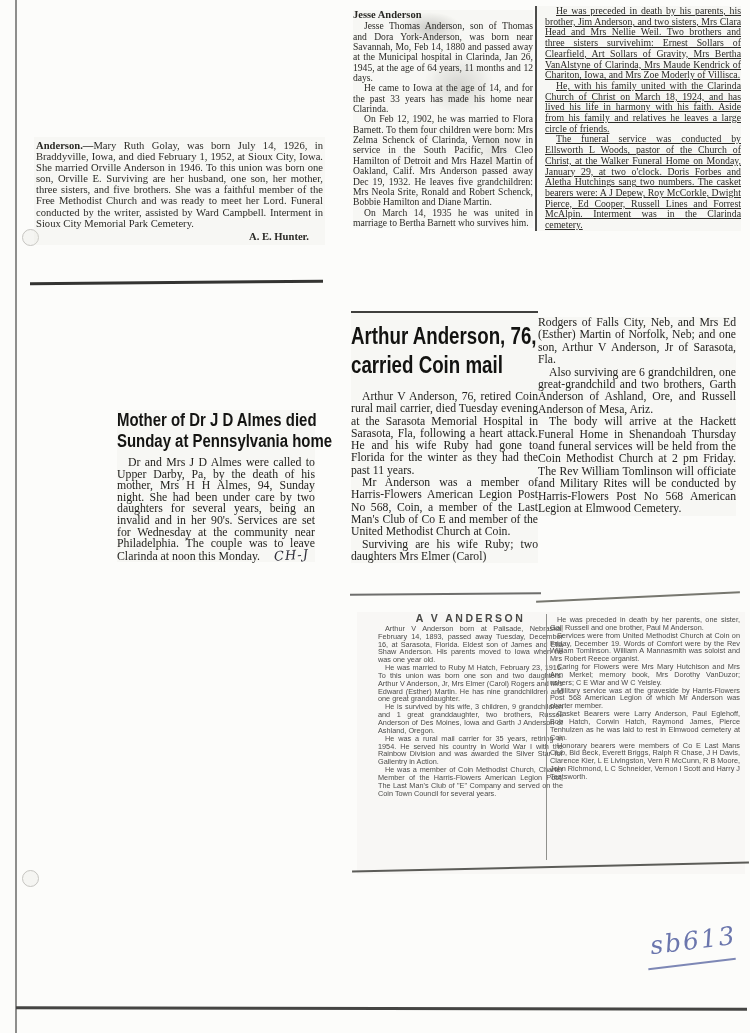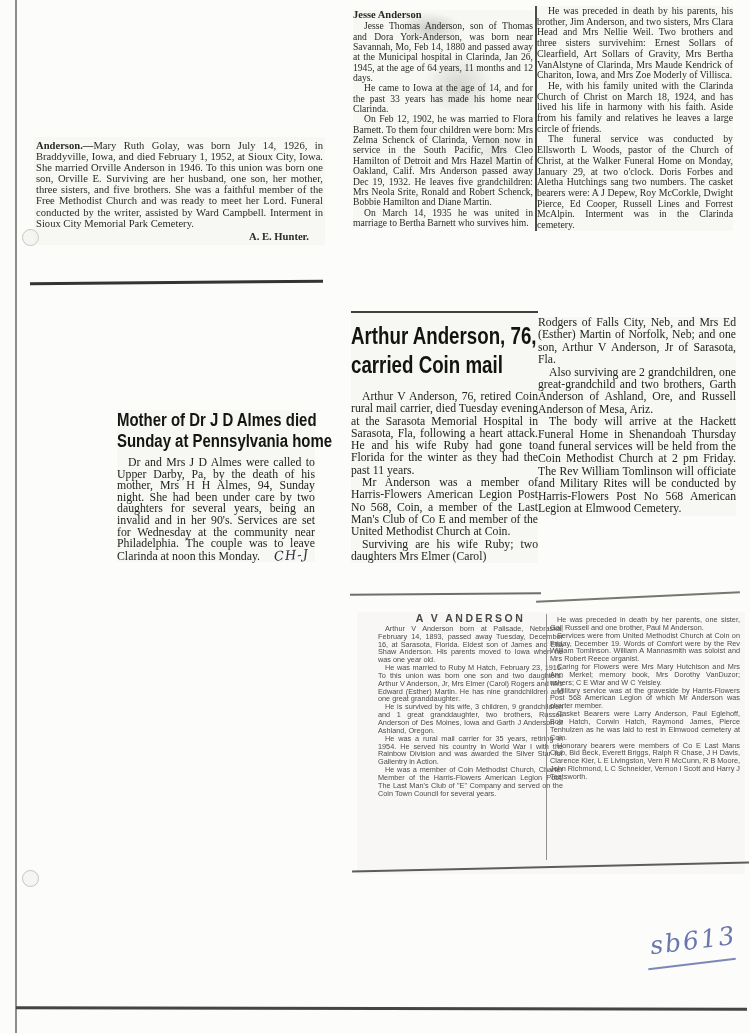--- a/index.html
+++ b/index.html
@@ -28,21 +28,21 @@
   .golay .sig{text-align:right;font-weight:bold;padding-right:14px;text-indent:0;margin-top:2px;}
   .rule{position:absolute;background:#343432;}
   .golay-rule{left:30px;top:281px;width:293px;height:2.5px;transform:rotate(-.5deg);}
 
   
   .jesse{left:353px;top:10px;width:180px;font-size:9.6px;line-height:10.35px;}
   .jesse h3{margin:0 0 1px 0;font-size:10.5px;font-weight:bold;}
 
   
   .jesse-cont{left:535px;top:6px;width:196px;font-size:9.8px;line-height:10.7px;
-              border-left:2px solid #4d4d4b;padding-left:0;}
+              border-left:2px solid #4d4d4b;padding-left:8px;text-decoration:underline;}
 
   
   .almes{left:117px;top:410px;width:198px;font-size:11.8px;line-height:11.6px;color:#1f1e1a;}
   .almes .hl{font-family:"Liberation Sans",sans-serif;font-weight:bold;font-size:18px;line-height:21px;
              white-space:nowrap;transform:scaleX(.83);transform-origin:0 0;color:#141412;text-indent:0;}
   .almes .body{margin-top:5px;}
   .pen{font-style:italic;font-family:"DejaVu Serif",serif;color:#2e2e3a;display:inline-block;
        transform:rotate(-4deg);font-size:13px;letter-spacing:1px;}
 
   
@@ -119,21 +119,21 @@
     <div class="body">
       <p>Arthur V Anderson, 76, retired Coin rural mail carrier, died Tuesday evening at the Sarasota Memorial Hospital in Sarasota, Fla, following a heart attack. He and his wife Ruby had gone to Florida for the winter as they had the past 11 years.</p>
       <p>Mr Anderson was a member of Harris-Flowers American Legion Post No 568, Coin, a member of the Last Man's Club of Co E and member of the United Methodist Church at Coin.</p>
       <p>Surviving are his wife Ruby; two daughters Mrs Elmer (Carol)</p>
     </div>
   </div>
   <div class="rule arthur-rule"></div>
 
   <div class="clip arthur-cont">
     <p class="noindent">Rodgers of Falls City, Neb, and Mrs Ed (Esther) Martin of Norfolk, Neb; and one son, Arthur V Anderson, Jr of Sarasota, Fla.</p>
-    <p>Also surviving are 2 grandchildren, one great-grandchild and two brothers, Garth Anderson of Ashland, Ore, and Russell Anderson of Mesa, Ariz.</p>
+    <p>Also surviving are 6 grandchildren, one great-grandchild and two brothers, Garth Anderson of Ashland, Ore, and Russell Anderson of Mesa, Ariz.</p>
     <p>The body will arrive at the Hackett Funeral Home in Shenandoah Thursday and funeral services will be held from the Coin Methodist Church at 2 pm Friday. The Rev William Tomlinson will officiate and Military Rites will be conducted by Harris-Flowers Post No 568 American Legion at Elmwood Cemetery.</p>
   </div>
   <div class="rule arthur-cut"></div>
 
   <div class="clip av">
     <div class="colL">
       <h4>A V ANDERSON</h4>
       <p>Arthur V Anderson born at Palisade, Nebraska, February 14, 1893, passed away Tuesday, December 16, at Sarasota, Florida. Eldest son of James and Ella Shaw Anderson. His parents moved to Iowa when he was one year old.</p>
       <p>He was married to Ruby M Hatch, February 23, 1916. To this union was born one son and two daughters. Arthur V Anderson, Jr, Mrs Elmer (Carol) Rogers and Mrs Edward (Esther) Martin. He has nine grandchildren and one great granddaughter.</p>
       <p>He is survived by his wife, 3 children, 9 grandchildren and 1 great granddaughter, two brothers, Russell Anderson of Des Moines, Iowa and Garth J Anderson of Ashland, Oregon.</p>

